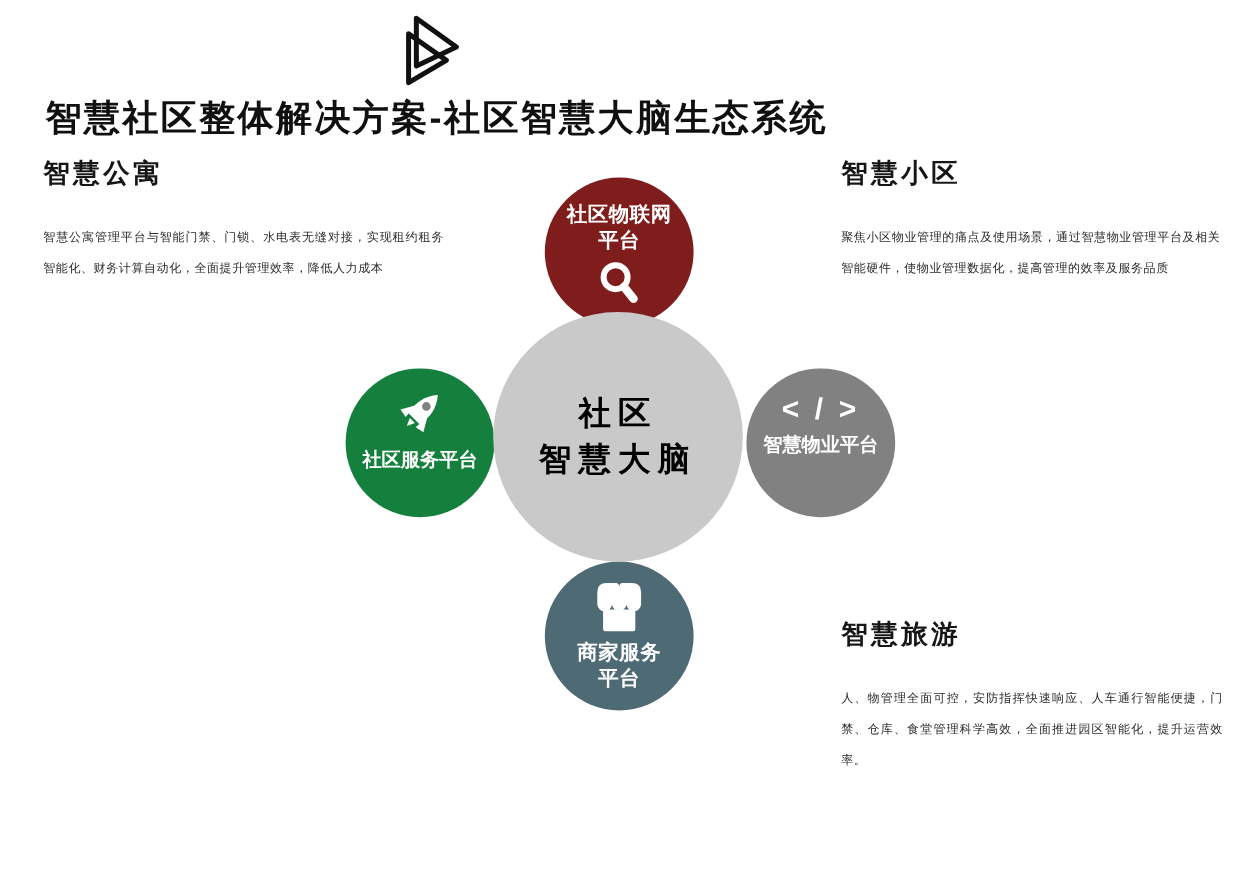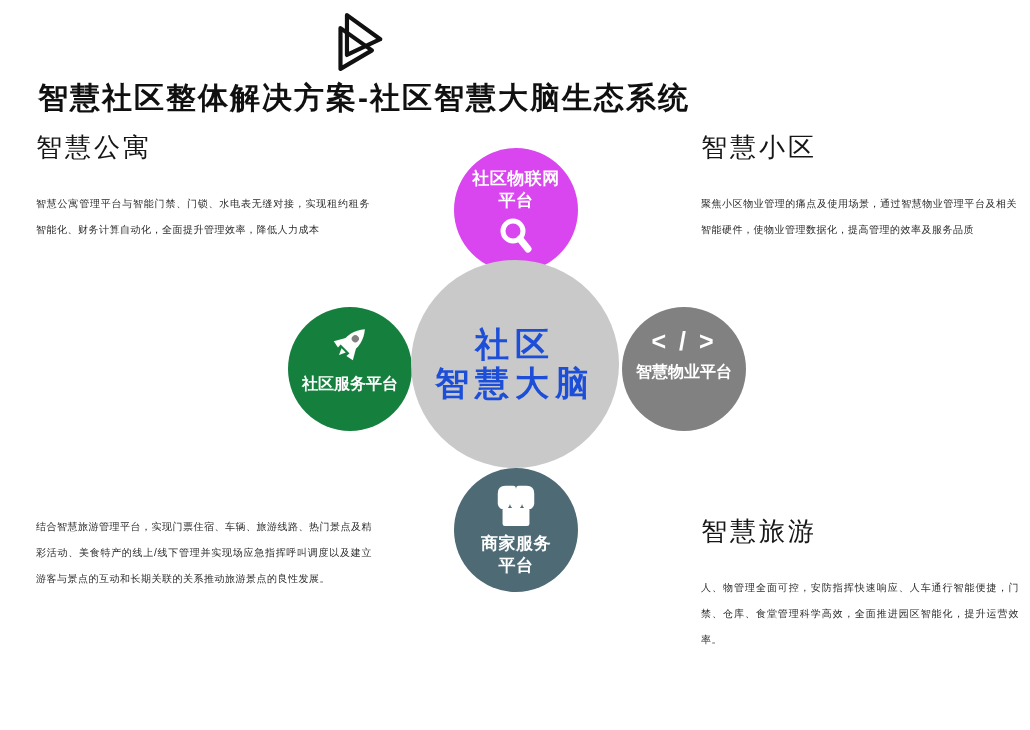--- a/index.html
+++ b/index.html
@@ -31,22 +31,22 @@
     color: #101010;
     letter-spacing: 2px;
     white-space: nowrap;
     margin-top: 6px;
   }
 
   
   .info { position: absolute; }
   .info h2 {
     margin: 0 0 26px 0;
-    font-size: 26px;
-    font-weight: normal;
+    font-size: 22px;
+    font-weight: bold;
     color: #161616;
     letter-spacing: 3px;
   }
   .info p {
     margin: 0;
     font-size: 10px;
     line-height: 26px;
     color: #2b2b2b;
     letter-spacing: 0.5px;
     text-align: justify;
@@ -67,32 +67,32 @@
     text-align: center;
   }
   .center-circle {
     left: 411px; top: 260px;
     width: 208px; height: 208px;
     background: #c9c9c9;
     z-index: 2;
     justify-content: center;
   }
   .center-circle .hub-text {
-    font-size: 34px;
-    font-weight: bold;
-    color: #1d4ed8;
+    font-size: 27px;
+    font-weight: bold;
+    color: #000000;
     letter-spacing: 6px;
     line-height: 39px;
   }
   .sat {
     width: 124px; height: 124px;
     z-index: 1;
     color: #ffffff;
   }
-  .sat-top    { left: 454px; top: 148px; background: #d946ef; padding-top: 20px; }
+  .sat-top    { left: 454px; top: 148px; background: #7f1d1d; padding-top: 20px; }
   .sat-bottom { left: 454px; top: 468px; background: #4e6a75; padding-top: 13px; text-align: center; }
   .sat-left   { left: 288px; top: 307px; background: #15803d; padding-top: 8px; }
   .sat-right  { left: 622px; top: 307px; background: #818181; padding-top: 13px; }
 
   .sat-label {
     font-size: 17px;
     font-weight: bold;
     line-height: 22px;
     letter-spacing: 0.5px;
     white-space: nowrap;
@@ -138,21 +138,20 @@
     <h2>智慧公寓</h2>
     <p>智慧公寓管理平台与智能门禁、门锁、水电表无缝对接，实现租约租务智能化、财务计算自动化，全面提升管理效率，降低人力成本</p>
   </div>
 
   <div class="info info-tr">
     <h2>智慧小区</h2>
     <p>聚焦小区物业管理的痛点及使用场景，通过智慧物业管理平台及相关智能硬件，使物业管理数据化，提高管理的效率及服务品质</p>
   </div>
 
   <div class="info info-bl">
-    <p>结合智慧旅游管理平台，实现门票住宿、车辆、旅游线路、热门景点及精彩活动、美食特产的线上/线下管理并实现场应急指挥呼叫调度以及建立游客与景点的互动和长期关联的关系推动旅游景点的良性发展。</p>
   </div>
 
   <div class="info info-br">
     <h2>智慧旅游</h2>
     <p>人、物管理全面可控，安防指挥快速响应、人车通行智能便捷，门禁、仓库、食堂管理科学高效，全面推进园区智能化，提升运营效率。</p>
   </div>
 
   <div class="circle sat sat-top">
     <span class="sat-label">社区物联网</span>
     <span class="sat-label">平台</span>

